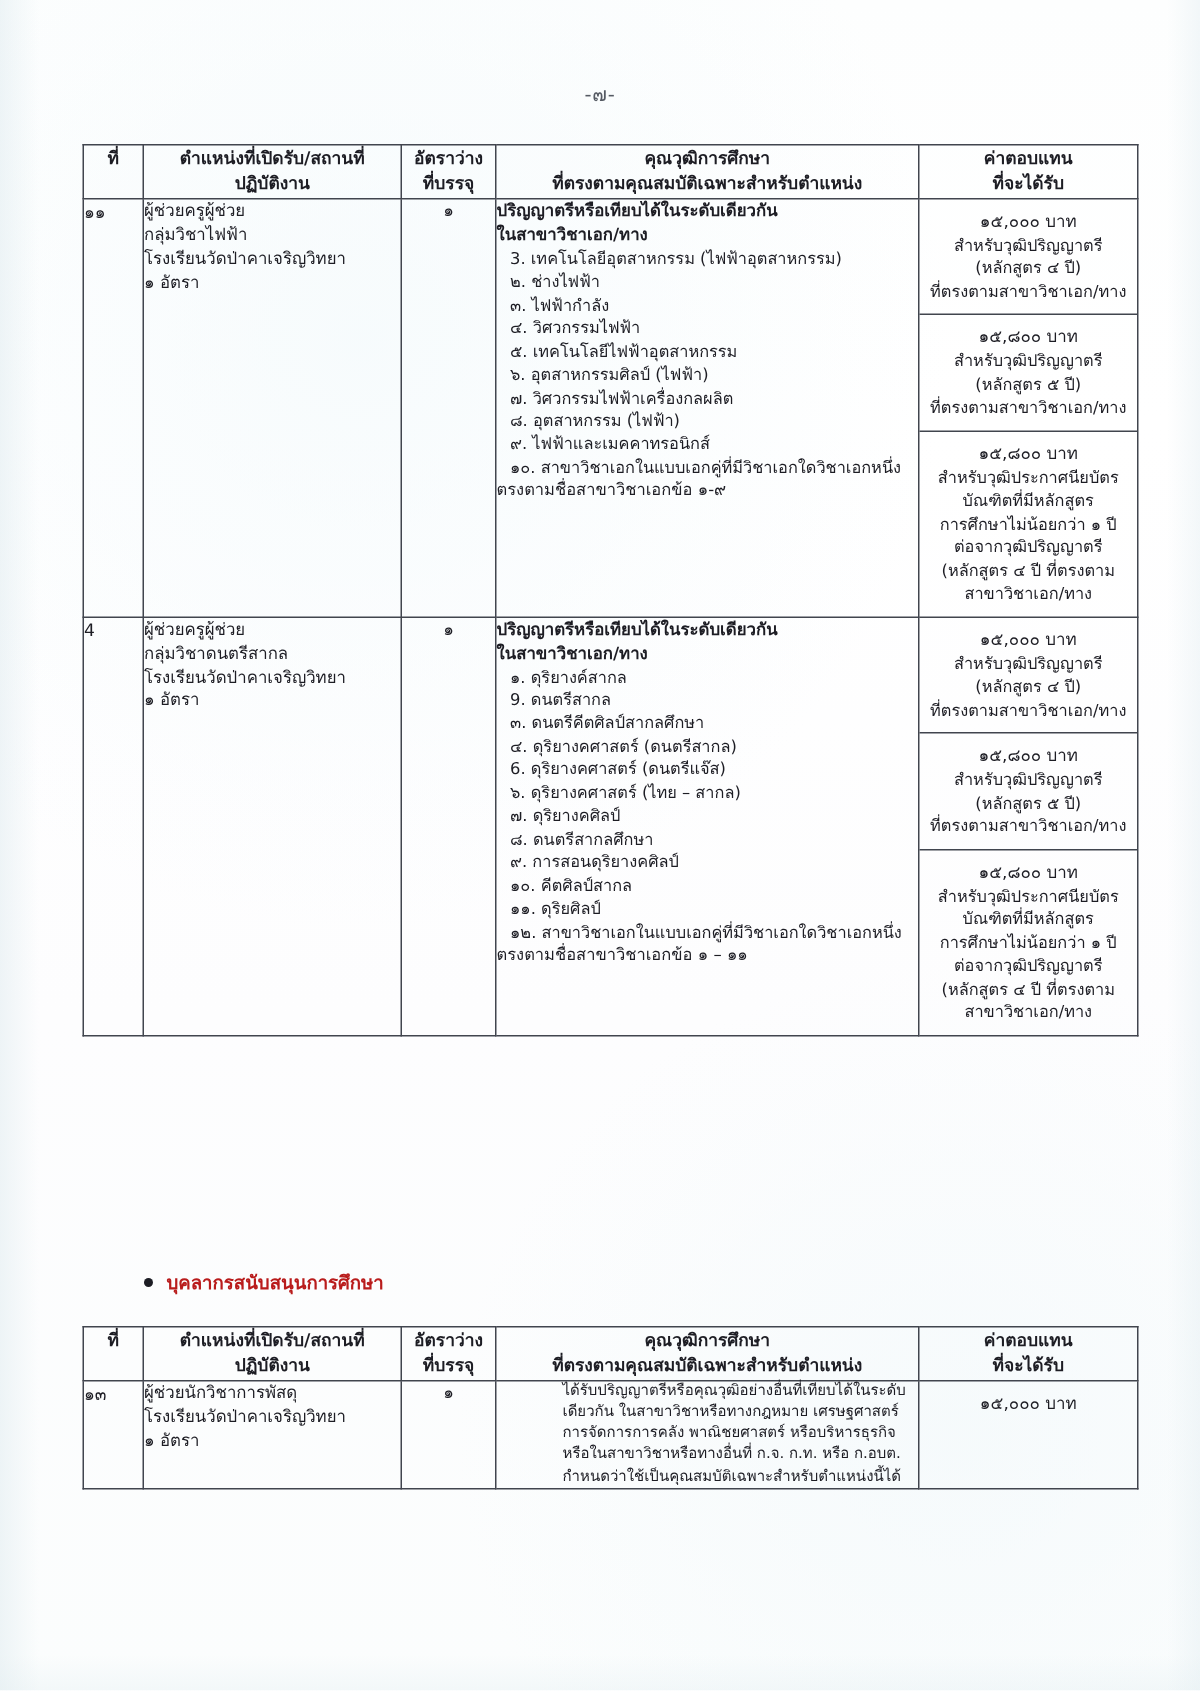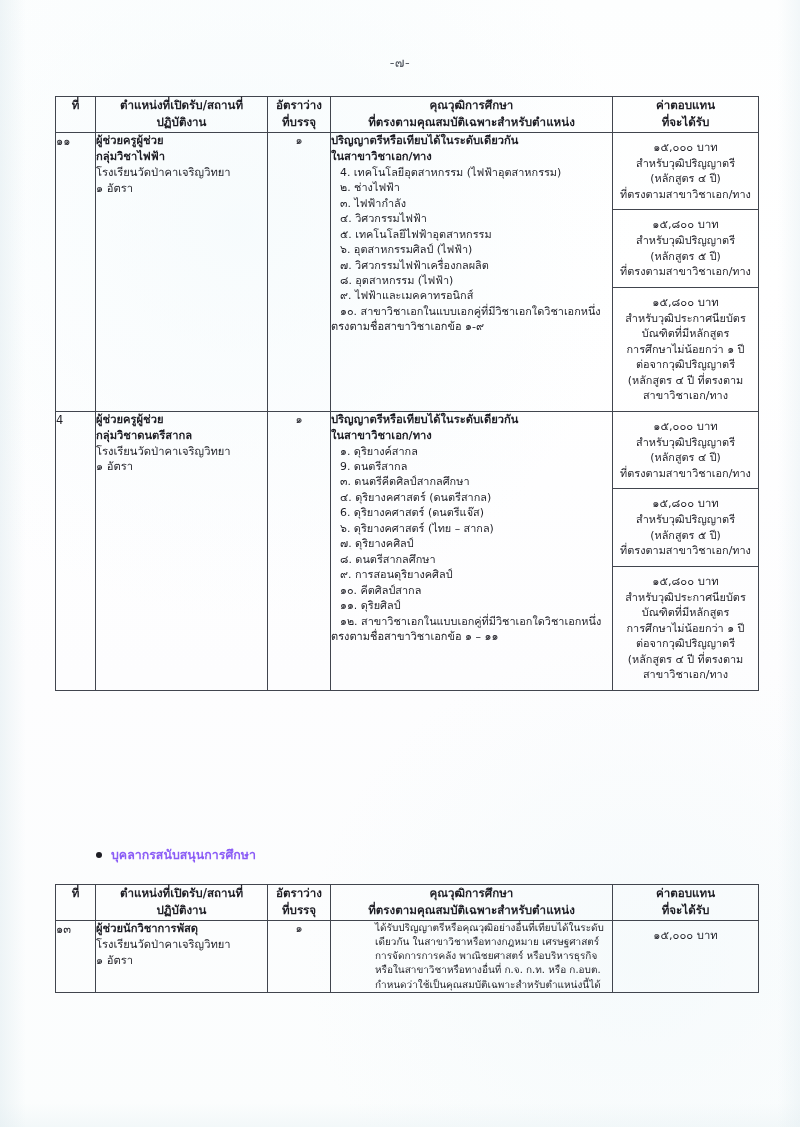--- a/index.html
+++ b/index.html
@@ -103,21 +103,21 @@
     text-align: center;
     padding-top: 9px;
   }
   .cell-no {
     text-align: left;
     padding-top: 9px;
     font-size: 11.4px;
   }
 
   .pos-line { display: block; }
-  .pos-line.b { font-weight: bold; }
+  .pos-line.b { font-weight: normal; }
 
   .qual-head { display: block; font-weight: bold; }
   .qual-item {
     display: block;
     padding-left: 9px;
     font-size: 10.9px;
   }
   .qual-tail {
     display: block;
     font-size: 11px;
@@ -135,21 +135,21 @@
   .pay-line { display: block; font-size: 10.9px; }
   .pay-amount { display: block; font-size: 11.3px; }
 
   
   .section-bullet {
     position: absolute;
     left: 96px;
     top: 845px;
     font-size: 12.4px;
     font-weight: bold;
-    color: #8b5cf6;
+    color: #b91c1c;
     display: flex;
     align-items: center;
     gap: 9px;
   }
   .bullet-dot {
     width: 6px; height: 6px;
     border-radius: 50%;
     background: #1d1d24;
     display: inline-block;
     flex: 0 0 auto;
@@ -202,21 +202,21 @@
           <td class="cell">
             <span class="pos-line b">ผู้ช่วยครูผู้ช่วย</span>
             <span class="pos-line b">กลุ่มวิชาไฟฟ้า</span>
             <span class="pos-line">โรงเรียนวัดป่าคาเจริญวิทยา</span>
             <span class="pos-line">๑ อัตรา</span>
           </td>
           <td class="cell-center">๑</td>
           <td class="cell">
             <span class="qual-head">ปริญญาตรีหรือเทียบได้ในระดับเดียวกัน</span>
             <span class="qual-head">ในสาขาวิชาเอก/ทาง</span>
-            <span class="qual-item">4. เทคโนโลยีอุตสาหกรรม (ไฟฟ้าอุตสาหกรรม)</span>
+            <span class="qual-item">3. เทคโนโลยีอุตสาหกรรม (ไฟฟ้าอุตสาหกรรม)</span>
             <span class="qual-item">๒. ช่างไฟฟ้า</span>
             <span class="qual-item">๓. ไฟฟ้ากำลัง</span>
             <span class="qual-item">๔. วิศวกรรมไฟฟ้า</span>
             <span class="qual-item">๕. เทคโนโลยีไฟฟ้าอุตสาหกรรม</span>
             <span class="qual-item">๖. อุตสาหกรรมศิลป์ (ไฟฟ้า)</span>
             <span class="qual-item">๗. วิศวกรรมไฟฟ้าเครื่องกลผลิต</span>
             <span class="qual-item">๘. อุตสาหกรรม (ไฟฟ้า)</span>
             <span class="qual-item">๙. ไฟฟ้าและเมคคาทรอนิกส์</span>
             <span class="qual-item">๑๐. สาขาวิชาเอกในแบบเอกคู่ที่มีวิชาเอกใดวิชาเอกหนึ่ง</span>
             <span class="qual-tail">ตรงตามชื่อสาขาวิชาเอกข้อ ๑-๙</span>

